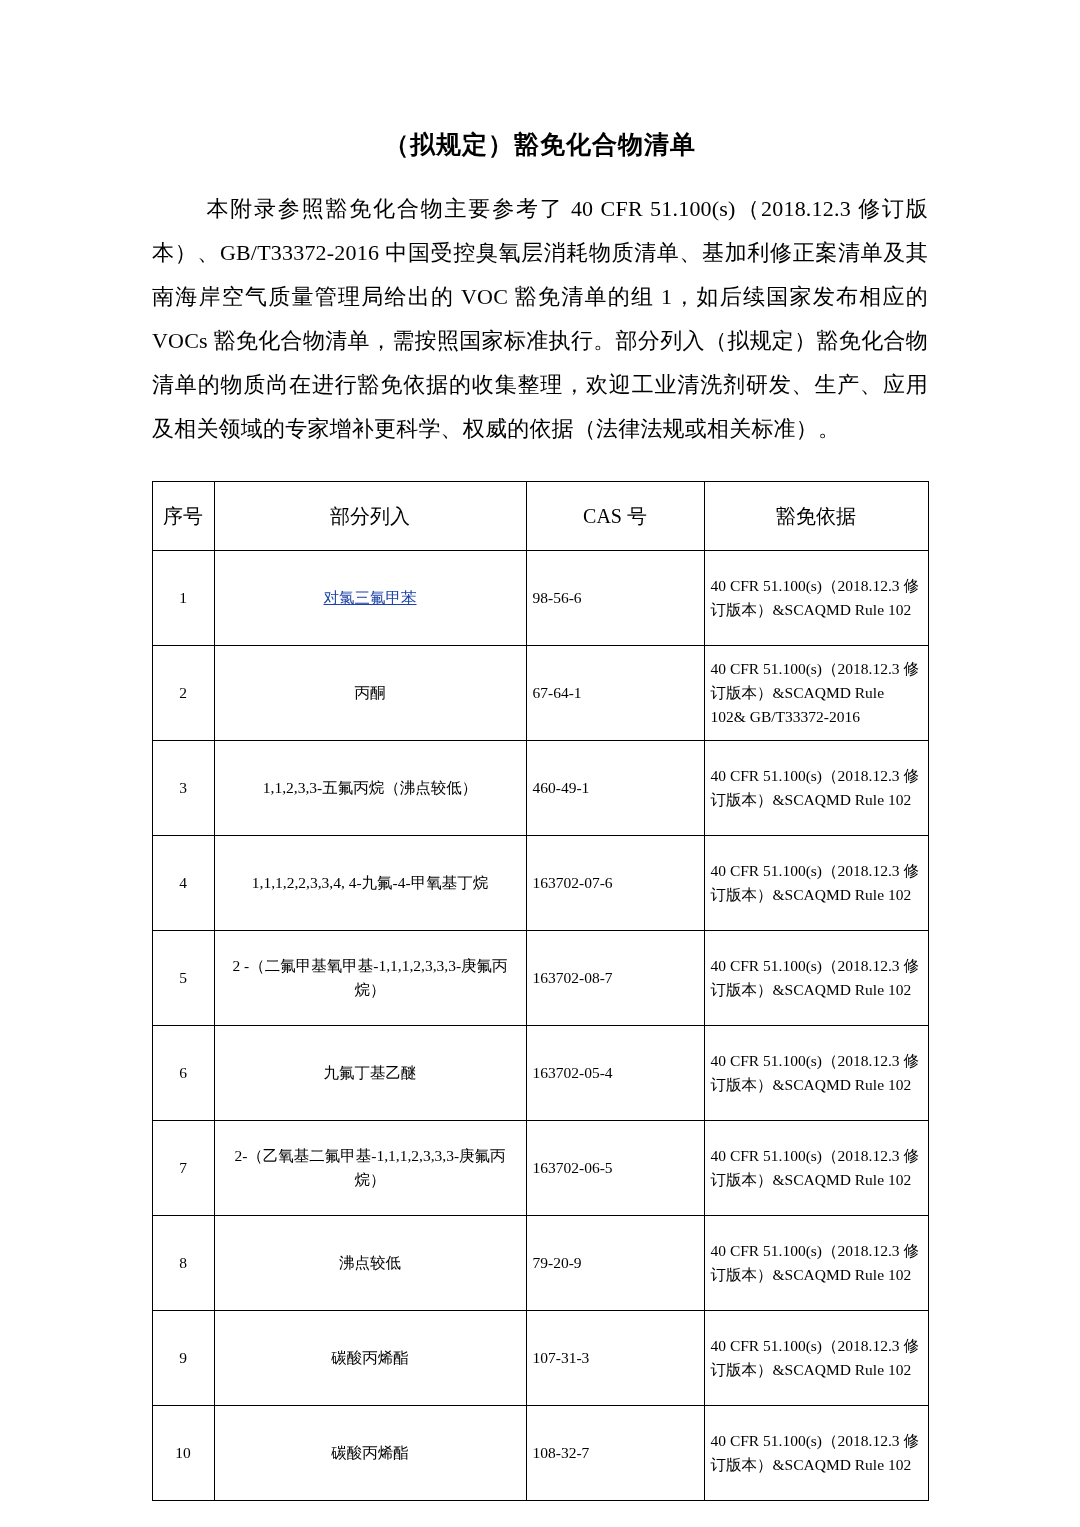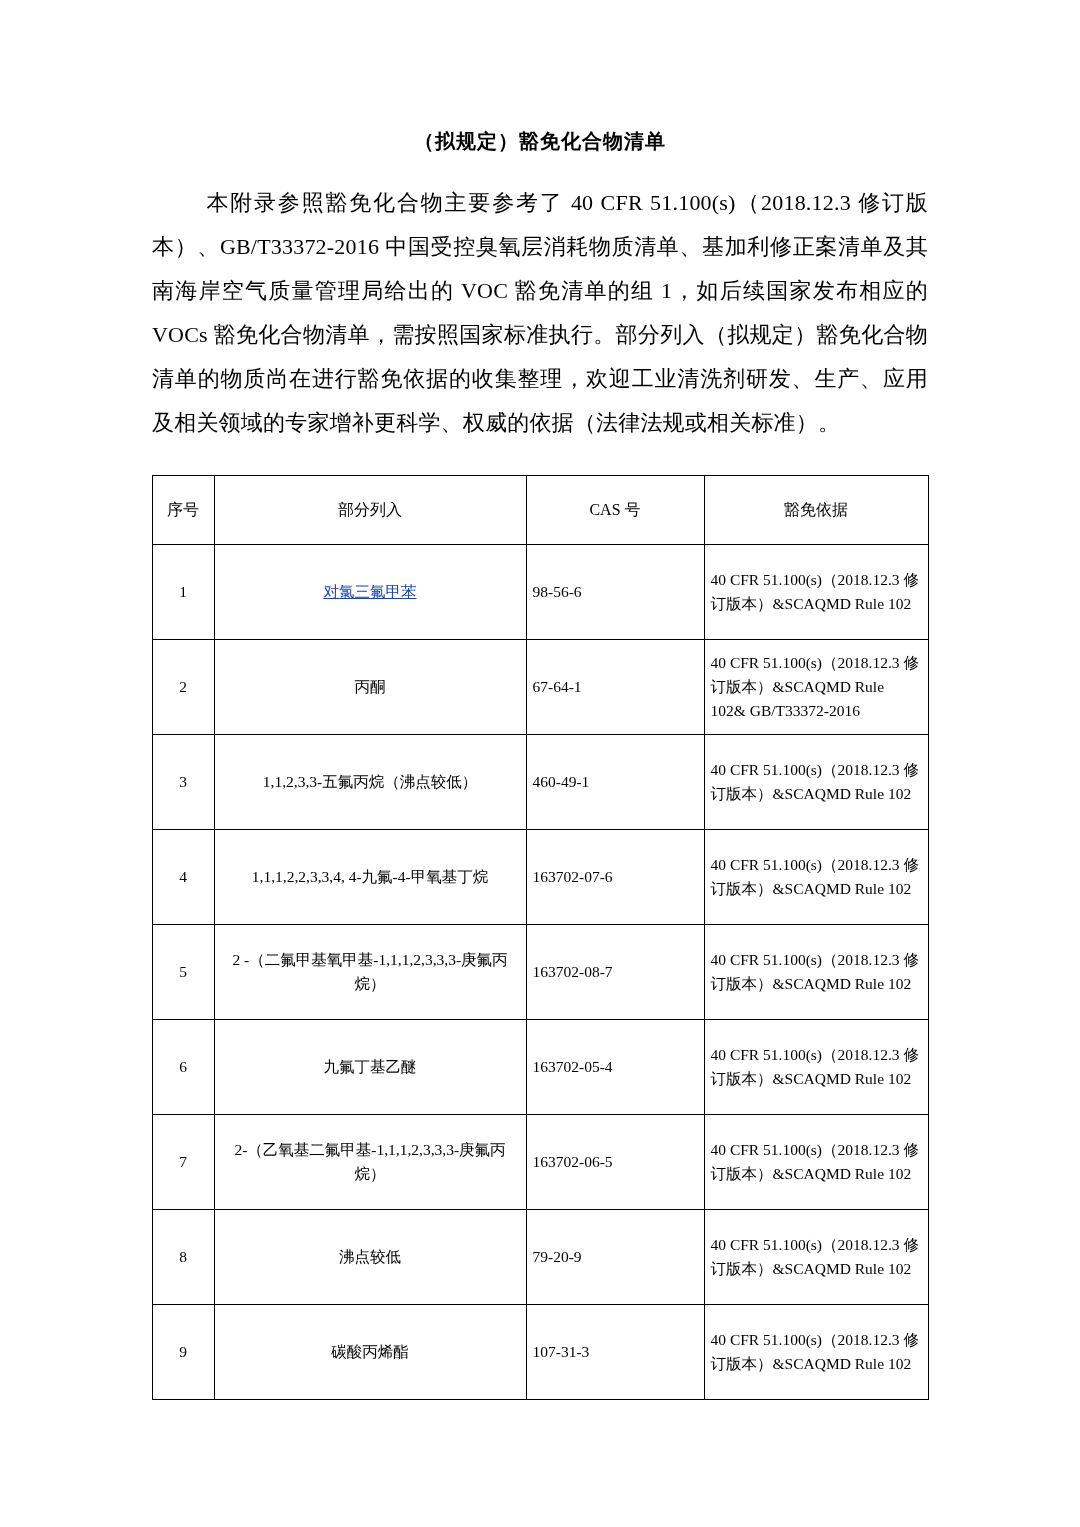--- a/index.html
+++ b/index.html
@@ -16,21 +16,21 @@
   }
   .page {
     position: relative;
     width: 1080px;
     height: 1527px;
     box-sizing: border-box;
     padding: 0;
   }
   .doc-title {
     text-align: center;
-    font-size: 20px;
+    font-size: 25px;
     font-weight: bold;
     letter-spacing: 1px;
     margin: 128px 0 0 0;
     font-family: "DejaVu Sans", sans-serif;
   }
   .intro {
     margin: 26px 152px 0 152px;
     font-size: 22px;
     line-height: 2.0;
     text-align: justify;
@@ -51,21 +51,21 @@
     border: 1px solid #000000;
     vertical-align: middle;
     padding: 6px 6px;
     font-size: 15.5px;
     line-height: 1.55;
   }
   table.exempt th {
     font-weight: normal;
     text-align: center;
     height: 56px;
-    font-size: 16px;
+    font-size: 20px;
   }
   col.c-no    { width: 62px; }
   col.c-name  { width: 312px; }
   col.c-cas   { width: 178px; }
   col.c-basis { width: 224px; }
 
   td.no   { text-align: center; }
   td.name { text-align: center; }
   td.cas  { text-align: left; }
   td.basis{ }
@@ -149,16 +149,22 @@
           <td class="name">沸点较低</td>
           <td class="cas">79-20-9</td>
           <td class="basis">40 CFR 51.100(s)（2018.12.3 修订版本）&amp;SCAQMD Rule 102</td>
         </tr>
         <tr class="datarow">
           <td class="no">9</td>
           <td class="name">碳酸丙烯酯</td>
           <td class="cas">107-31-3</td>
           <td class="basis">40 CFR 51.100(s)（2018.12.3 修订版本）&amp;SCAQMD Rule 102</td>
         </tr>
+        <tr class="datarow">
+          <td class="no">10</td>
+          <td class="name">碳酸丙烯酯</td>
+          <td class="cas">108-32-7</td>
+          <td class="basis">40 CFR 51.100(s)（2018.12.3 修订版本）&amp;SCAQMD Rule 102</td>
+        </tr>
       </tbody>
   </table>
 
 </div>
 
 </body></html>

